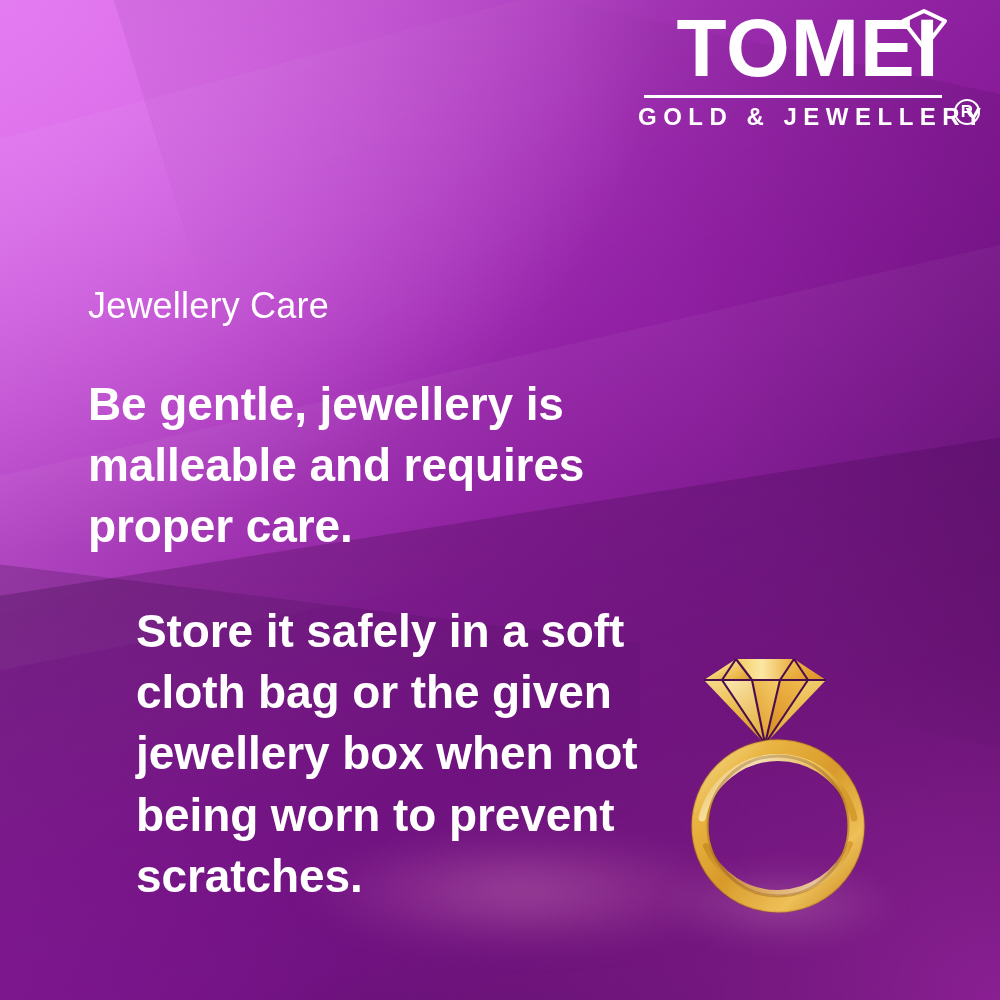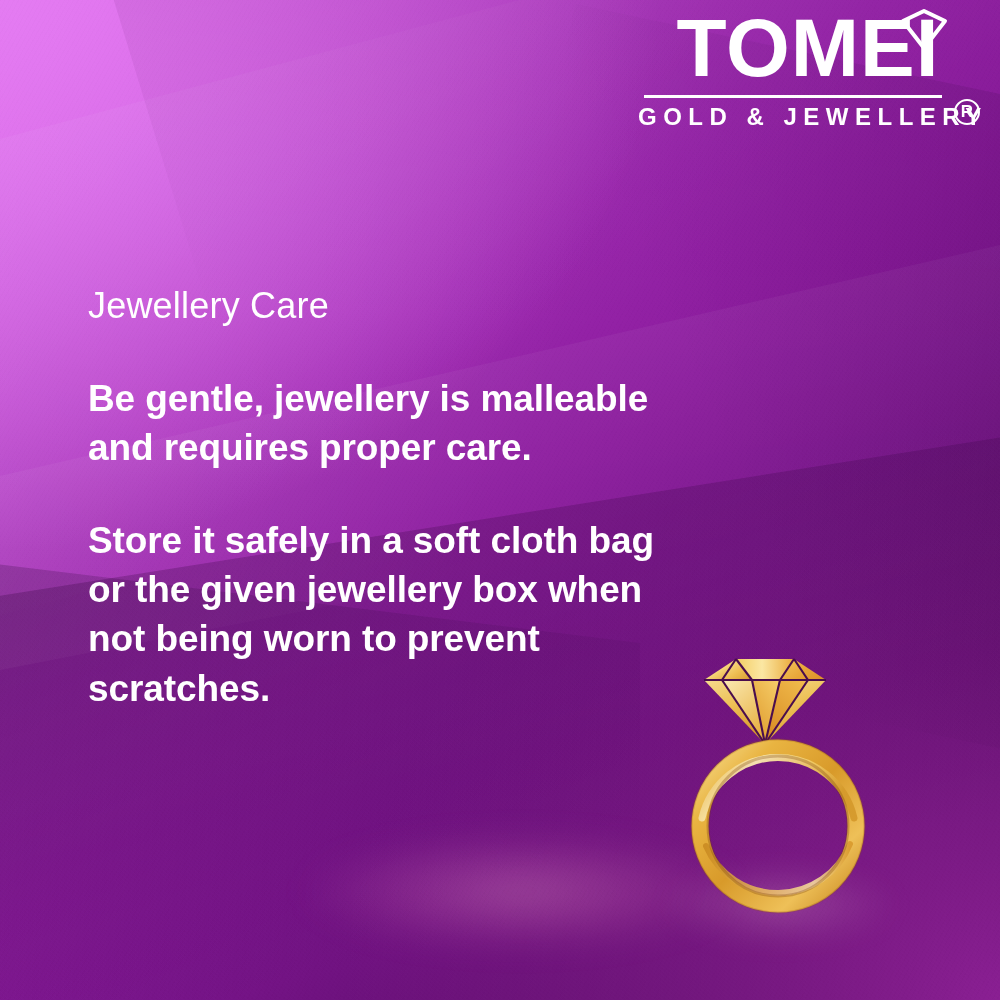--- a/index.html
+++ b/index.html
@@ -136,26 +136,26 @@
   
   #copy { position:absolute; left:88px; top:286px; width:600px; }
   .headline {
     color:#ffffff;
     font-size:36px; font-weight:400;
     letter-spacing:.2px;
     line-height:1.1;
   }
   .para {
     color:#ffffff;
-    font-size:37px; font-weight:bold;
+    font-size:46px; font-weight:bold;
     line-height:1.33;
     letter-spacing:-.1px;
   }
   #para1 { margin-top:48px; }
-  #para2 { margin-top:44px; }
+  #para2 { margin-top:44px;margin-left:48px; }
 
   
   #ring-art {
     position:absolute; left:690px; top:632px;
     width:210px; height:290px;
   }
 </style>
 </head>
 <body>
 

